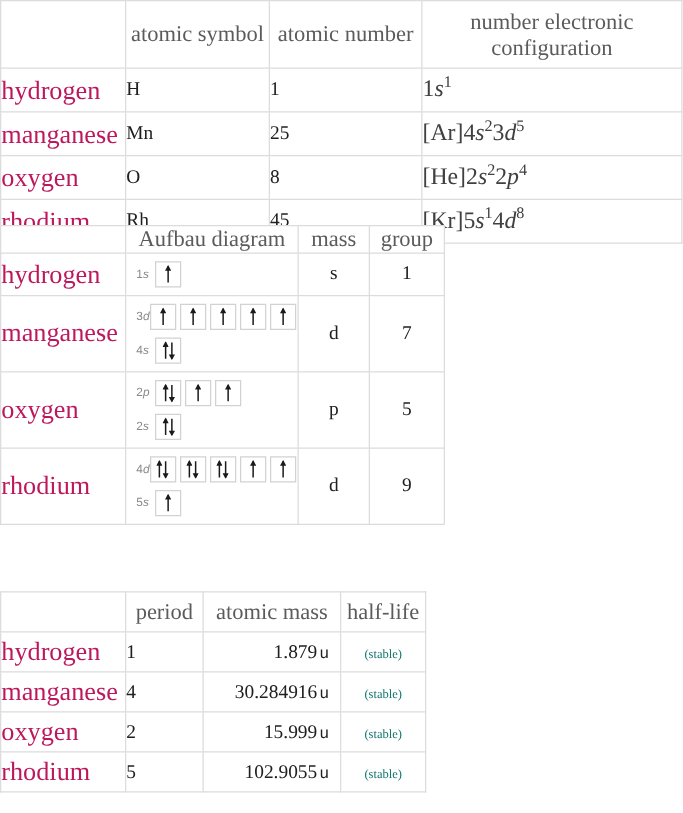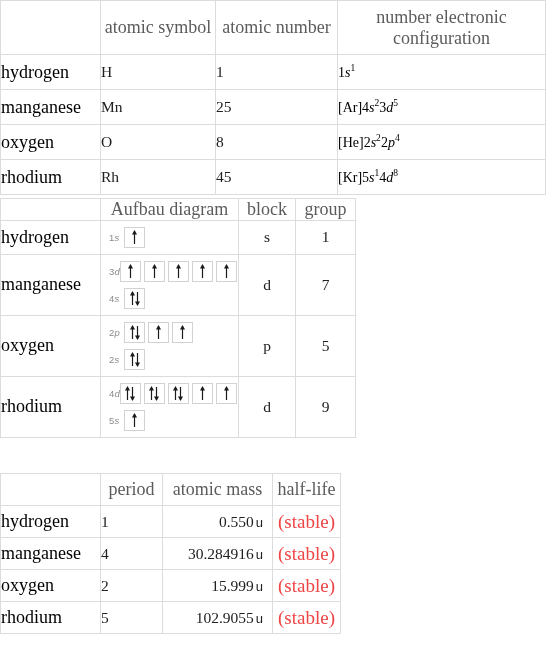--- a/index.html
+++ b/index.html
@@ -34,21 +34,21 @@
   #table-properties { position: absolute; left: 0; top: 0; width: 545px; }
   #table-properties col.c-label  { width: 100px; }
   #table-properties col.c-sym    { width: 115px; }
   #table-properties col.c-num    { width: 122px; }
   #table-properties col.c-cfg    { width: 208px; }
 
   #table-properties th, #table-properties td { height: 34px; }
   #table-properties thead th { height: 53px; }
 
   
-  #table-aufbau { position: absolute; left: 0; top: 198px; width: 356px; }
+  #table-aufbau { position: absolute; left: 0; top: 180px; width: 356px; }
   #table-aufbau col.c-label { width: 100px; }
   #table-aufbau col.c-diag  { width: 138px; }
   #table-aufbau col.c-block { width: 57px; }
   #table-aufbau col.c-group { width: 60px; }
 
   
   #table-misc { position: absolute; left: 0; top: 473px; width: 341px; }
   #table-misc col.c-label  { width: 100px; }
   #table-misc col.c-period { width: 62px; }
   #table-misc col.c-mass   { width: 110px; }
@@ -57,47 +57,47 @@
 
   .hdr {
     text-align: center;
     color: #5b5b5b;
     font-size: 18px;
     line-height: 1.15;
     padding: 5px 8px;
   }
   .rowlabel {
     text-align: left;
-    color: #000000;
-    font-size: 18px;
+    color: #be185d;
+    font-size: 21px;
     padding-left: 9px;
     white-space: nowrap;
   }
   .val {
     text-align: left;
     color: #202020;
     font-size: 15.5px;
     padding-left: 9px;
     white-space: nowrap;
   }
   .val.center { text-align: center; padding-left: 0; }
   .val.right  { text-align: right; padding-left: 0; padding-right: 9px; }
 
-  .cfg { font-size: 14px; color: #000000; white-space: nowrap; }
+  .cfg { font-size: 19px; color: #404040; white-space: nowrap; }
   .cfg i { font-style: italic; }
   .cfg sup { font-size: 0.68em; vertical-align: super; line-height: 0; }
 
   .unit {
     font-family: "Liberation Sans", sans-serif;
     font-size: 13px;
     margin-left: 2px;
   }
   .stable {
-    color: #ef4444;
-    font-size: 19px;
+    color: #0f766e;
+    font-size: 10px;
   }
 
   
   .diagram {
     padding: 6px 6px 6px 8px;
     display: flex;
     flex-direction: column;
     gap: 6px;
   }
   .shell-row {
@@ -179,21 +179,21 @@
     <colgroup>
       <col class="c-label">
         <col class="c-diag">
         <col class="c-block">
         <col class="c-group">
     </colgroup>
     <thead>
       <tr>
         <th class="hdr"></th>
         <th class="hdr">Aufbau diagram</th>
-        <th class="hdr">block</th>
+        <th class="hdr">mass</th>
         <th class="hdr">group</th>
       </tr>
     </thead>
     <tbody id="aufbau-body">
         <tr>
           <td class="rowlabel">hydrogen</td>
           <td>
             <span class="diagram">
               <span class="shell-row">
                 <span class="shell-label">1<i>s</i></span>
@@ -403,21 +403,21 @@
         <th class="hdr"></th>
         <th class="hdr">period</th>
         <th class="hdr">atomic mass</th>
         <th class="hdr">half-life</th>
       </tr>
     </thead>
     <tbody id="misc-body">
         <tr>
           <td class="rowlabel">hydrogen</td>
           <td class="val">1</td>
-          <td class="val right"><span>0.550</span><span class="unit">u</span></td>
+          <td class="val right"><span>1.879</span><span class="unit">u</span></td>
           <td class="val center"><span class="stable">(stable)</span></td>
         </tr>
         <tr>
           <td class="rowlabel">manganese</td>
           <td class="val">4</td>
           <td class="val right"><span>30.284916</span><span class="unit">u</span></td>
           <td class="val center"><span class="stable">(stable)</span></td>
         </tr>
         <tr>
           <td class="rowlabel">oxygen</td>

